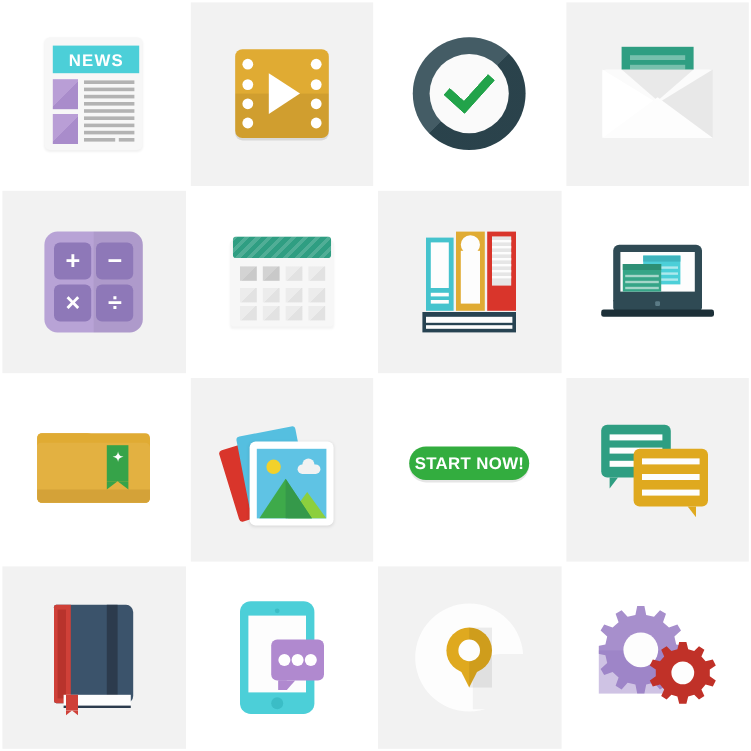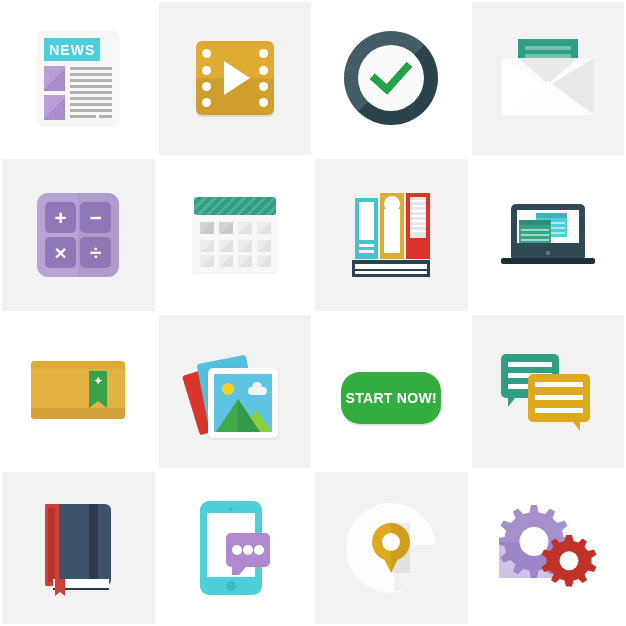--- a/index.html
+++ b/index.html
@@ -46,21 +46,21 @@
 
   
   .news-paper {
     position: absolute; left: 14px; top: 8px;
     width: 82px; height: 94px;
     background: #f7f7f7; border-radius: 5px;
     box-shadow: 0 1px 2px rgba(0,0,0,.06);
   }
   .news-head {
     position: absolute; left: 7px; top: 7px;
-    width: 56px; height: 23px;
+    width: 72px; height: 23px;
     background: #4ccfd8;
     display: flex; align-items: center; justify-content: center;
   }
   .news-head span {
     color: #ffffff; font-size: 14px; font-weight: bold;
     letter-spacing: 1px; font-family: "Liberation Sans", sans-serif;
   }
   .news-img {
     position: absolute; width: 21px; height: 25px;
     background: linear-gradient(135deg,#b99ed6 0%,#b99ed6 50%,#a98ccb 50%,#a98ccb 100%);
@@ -348,21 +348,21 @@
     position: absolute; left: 24px; bottom: 0;
     width: 0; height: 0;
     border-bottom: 33px solid #35994a;
     border-left: 0 solid transparent;
     border-right: 22px solid transparent;
   }
 
   
   .start-btn {
     position: absolute; left: 5px; top: 36px;
-    width: 100px; height: 52px;
+    width: 100px; height: 28px;
     background: #33ad3f; border-radius: 19px;
     box-shadow: 0 2px 0 rgba(0,0,0,.10);
     display: flex; align-items: center; justify-content: center;
     color: #ffffff; font-size: 14px; font-weight: bold;
     letter-spacing: .3px;
     font-family: "Liberation Sans", sans-serif;
   }
 
   
   .chats { position: absolute; left: 8px; top: 18px; width: 94px; height: 76px; }

